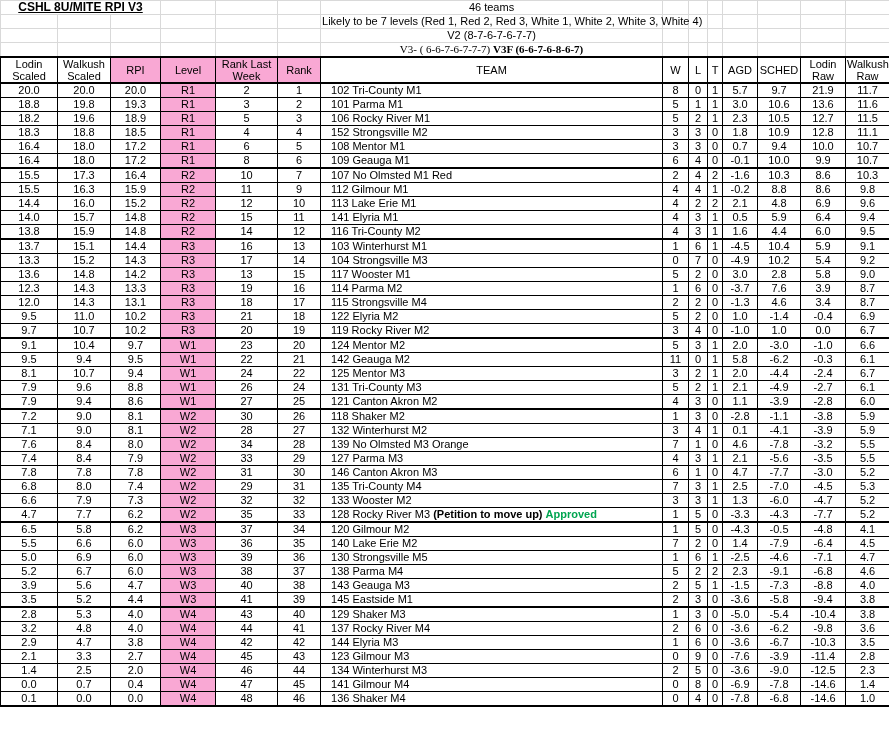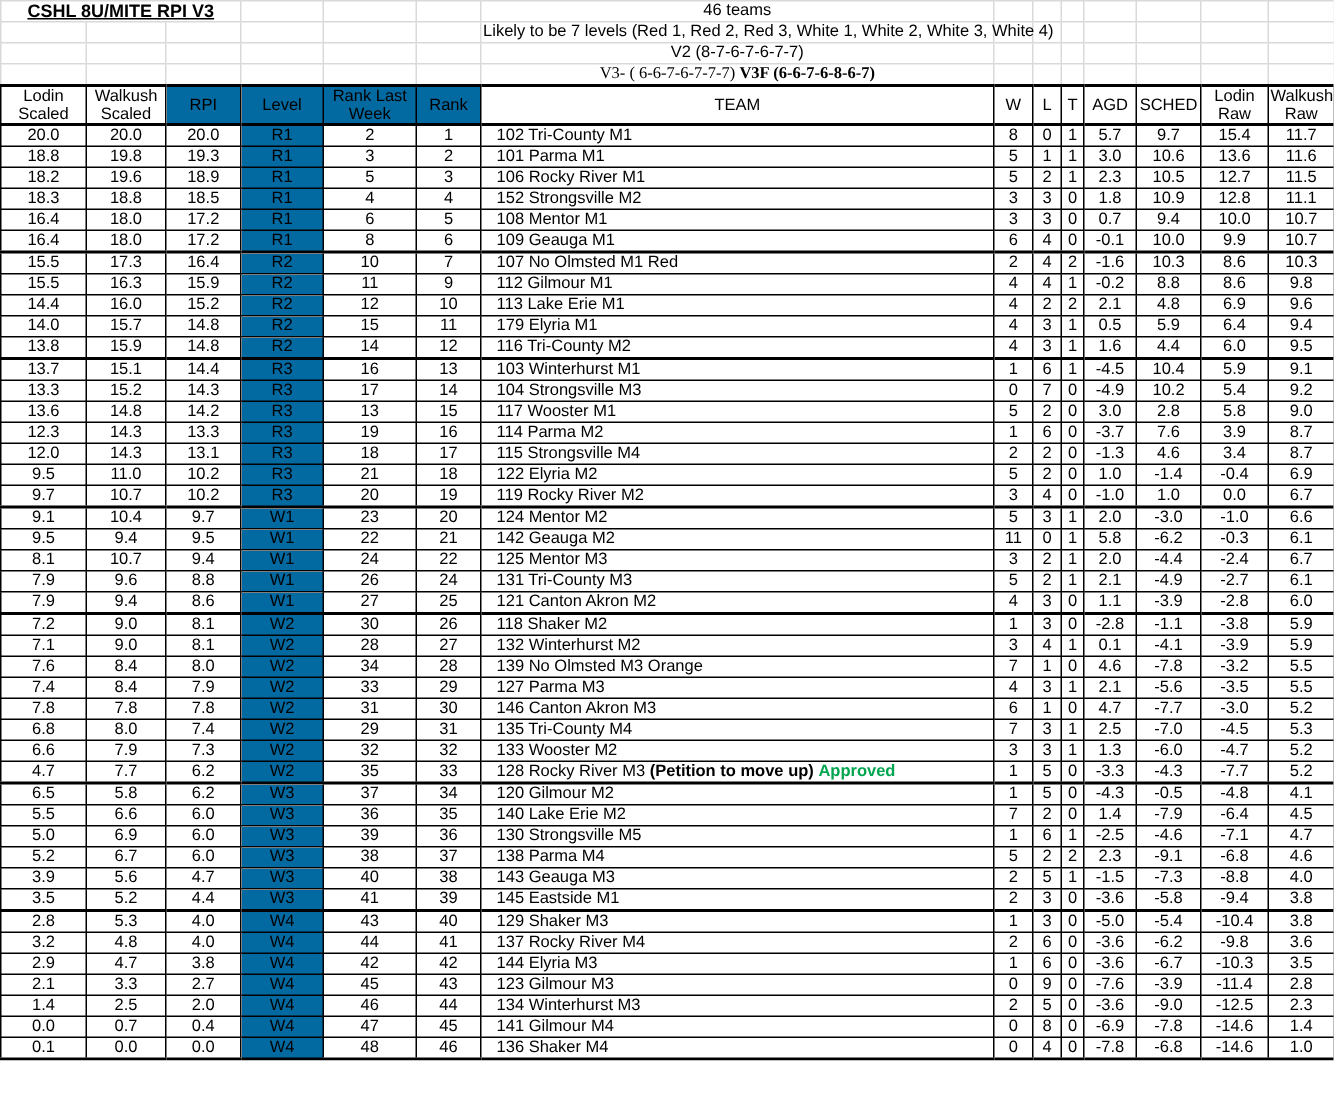--- a/index.html
+++ b/index.html
@@ -11,21 +11,21 @@
   
   .toprows td { border: 1px solid #d9d9d9; white-space: nowrap; overflow: visible; }
   .title-cell { font-weight: bold; text-decoration: underline; font-size: 12px; white-space: nowrap; }
   .last-top td { border-bottom: 2px solid #000; font-family: Liberation Serif, serif; }
   
   .hdr td { border: 1px solid #000; border-bottom: 2px solid #000; height: 24px;
             line-height: 12px; white-space: pre-line; vertical-align: middle; }
   
   #data-body td { border: 1px solid #000; white-space: nowrap; }
   #data-body tr.group-end td { border-bottom: 2px solid #000; }
-  .yellow { background-color: #0369a1; }
+  .yellow { background-color: #f9a8d4; }
   .team-cell { text-align: left; padding-left: 10px; overflow: visible; }
   .bold { font-weight: bold; }
   .approved { font-weight: bold; color: #00A550; }
 </style>
 </head>
 <body>
 
 <table>
   <colgroup>
     <col style="width:57px">
@@ -140,21 +140,21 @@
         <td>20.0</td>
         <td class="yellow">R1</td>
         <td>2</td>
         <td>1</td>
         <td class="team-cell">102 Tri-County M1</td>
         <td>8</td>
         <td>0</td>
         <td>1</td>
         <td>5.7</td>
         <td>9.7</td>
-        <td>15.4</td>
+        <td>21.9</td>
         <td>11.7</td>
       </tr>
       <tr>
         <td>18.8</td>
         <td>19.8</td>
         <td>19.3</td>
         <td class="yellow">R1</td>
         <td>3</td>
         <td>2</td>
         <td class="team-cell">101 Parma M1</td>
@@ -278,21 +278,21 @@
         <td>6.9</td>
         <td>9.6</td>
       </tr>
       <tr>
         <td>14.0</td>
         <td>15.7</td>
         <td>14.8</td>
         <td class="yellow">R2</td>
         <td>15</td>
         <td>11</td>
-        <td class="team-cell">179 Elyria M1</td>
+        <td class="team-cell">141 Elyria M1</td>
         <td>4</td>
         <td>3</td>
         <td>1</td>
         <td>0.5</td>
         <td>5.9</td>
         <td>6.4</td>
         <td>9.4</td>
       </tr>
       <tr class="group-end">
         <td>13.8</td>

